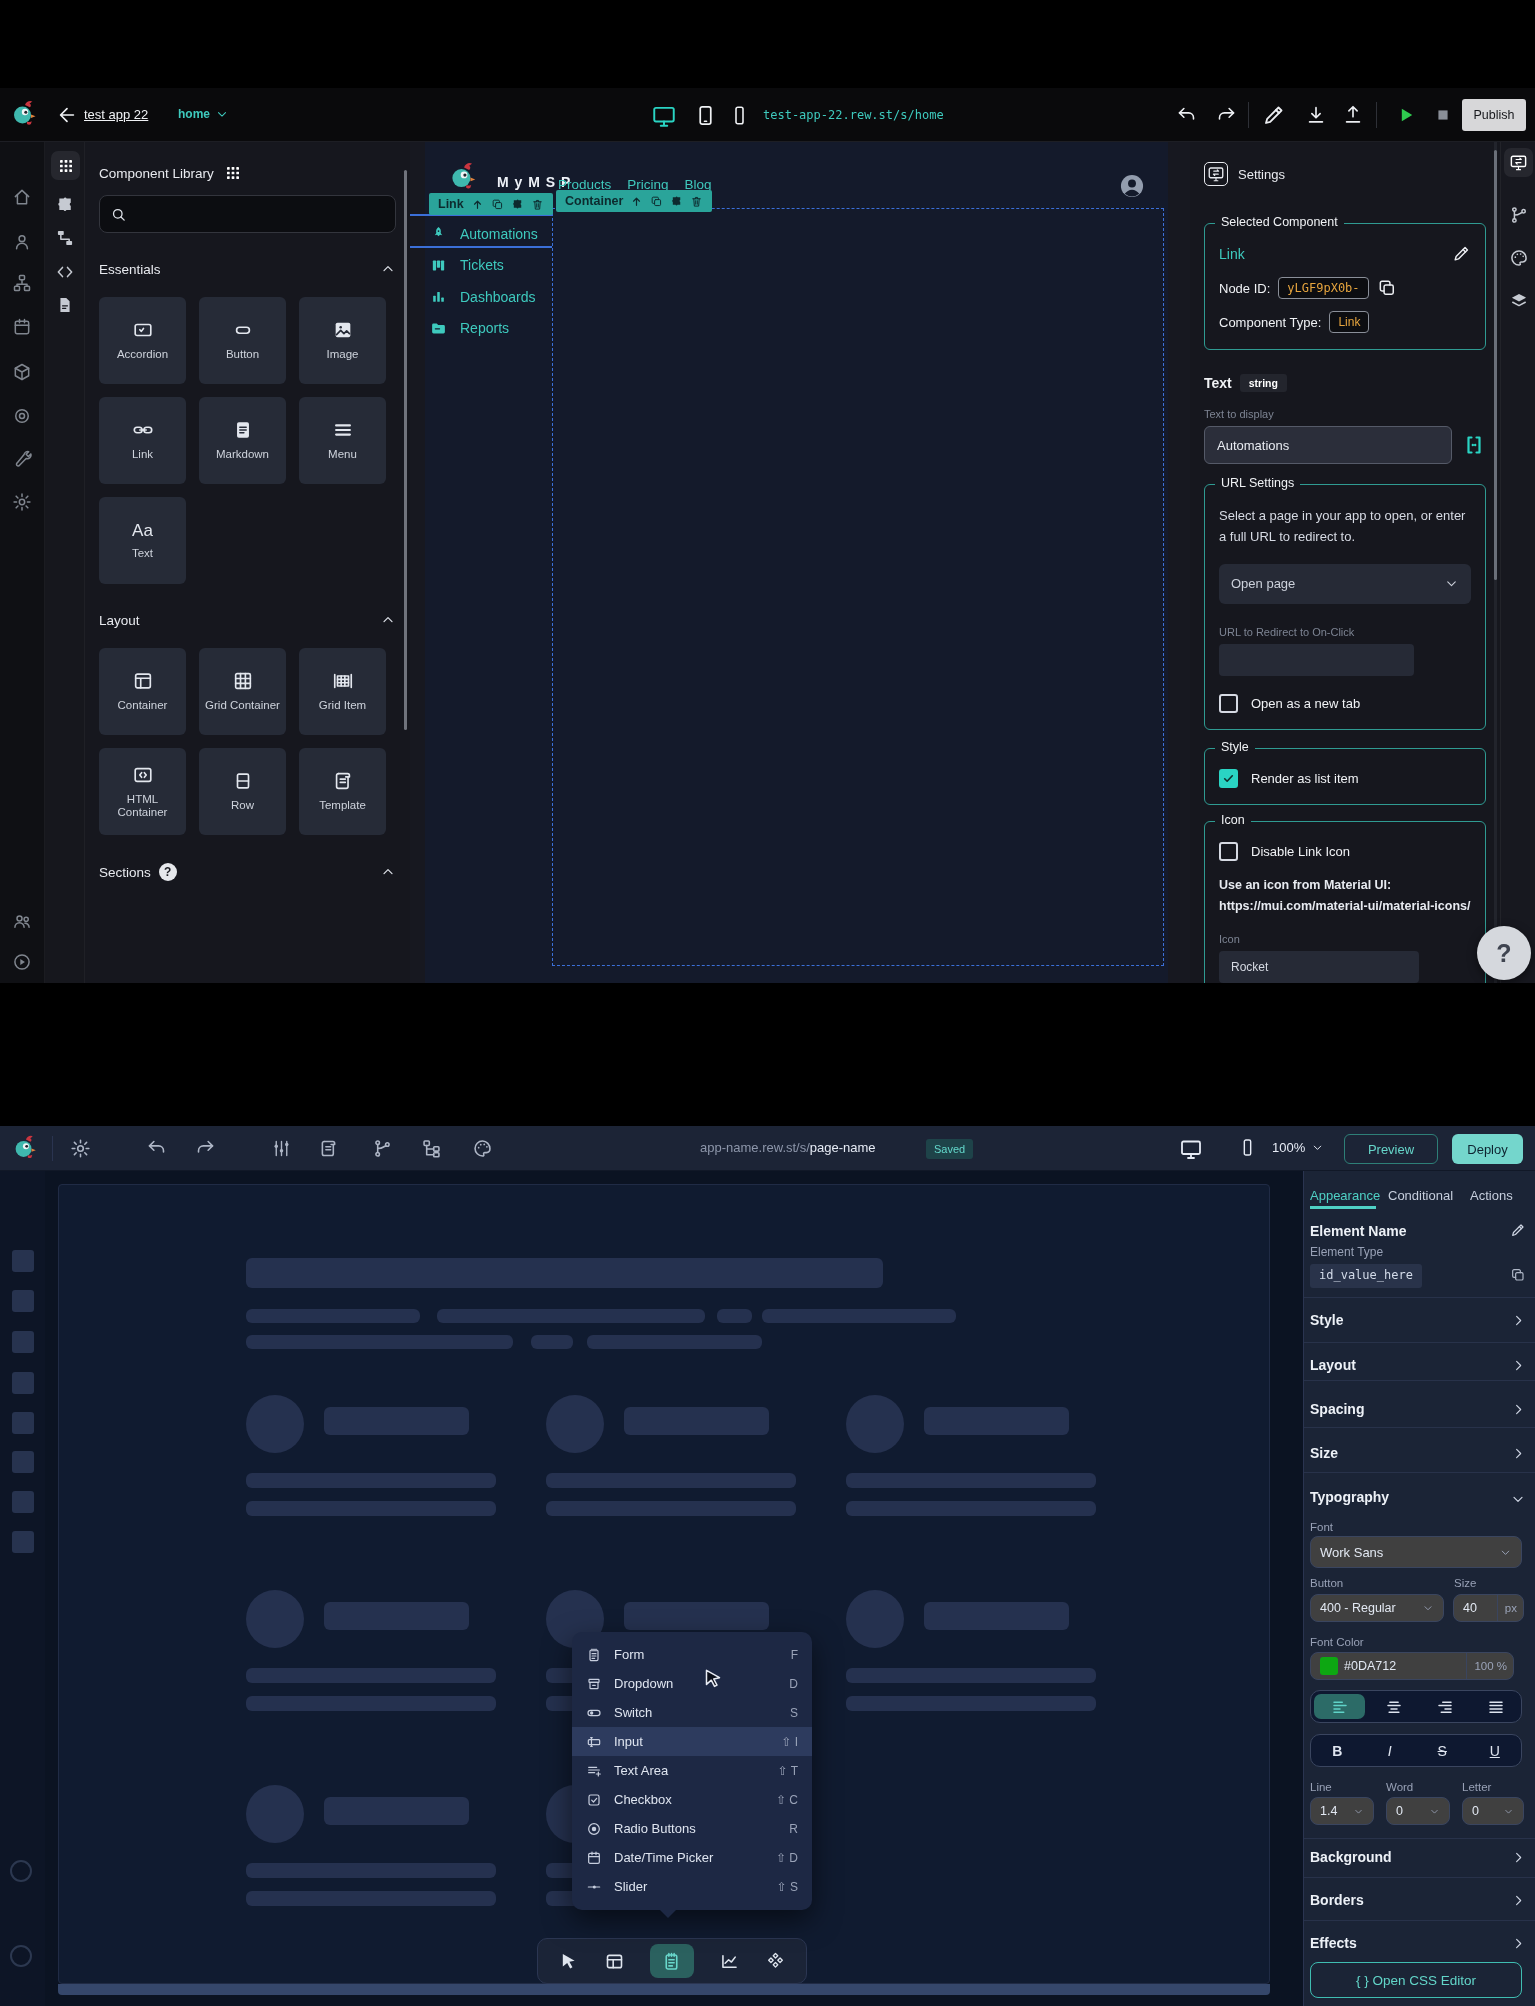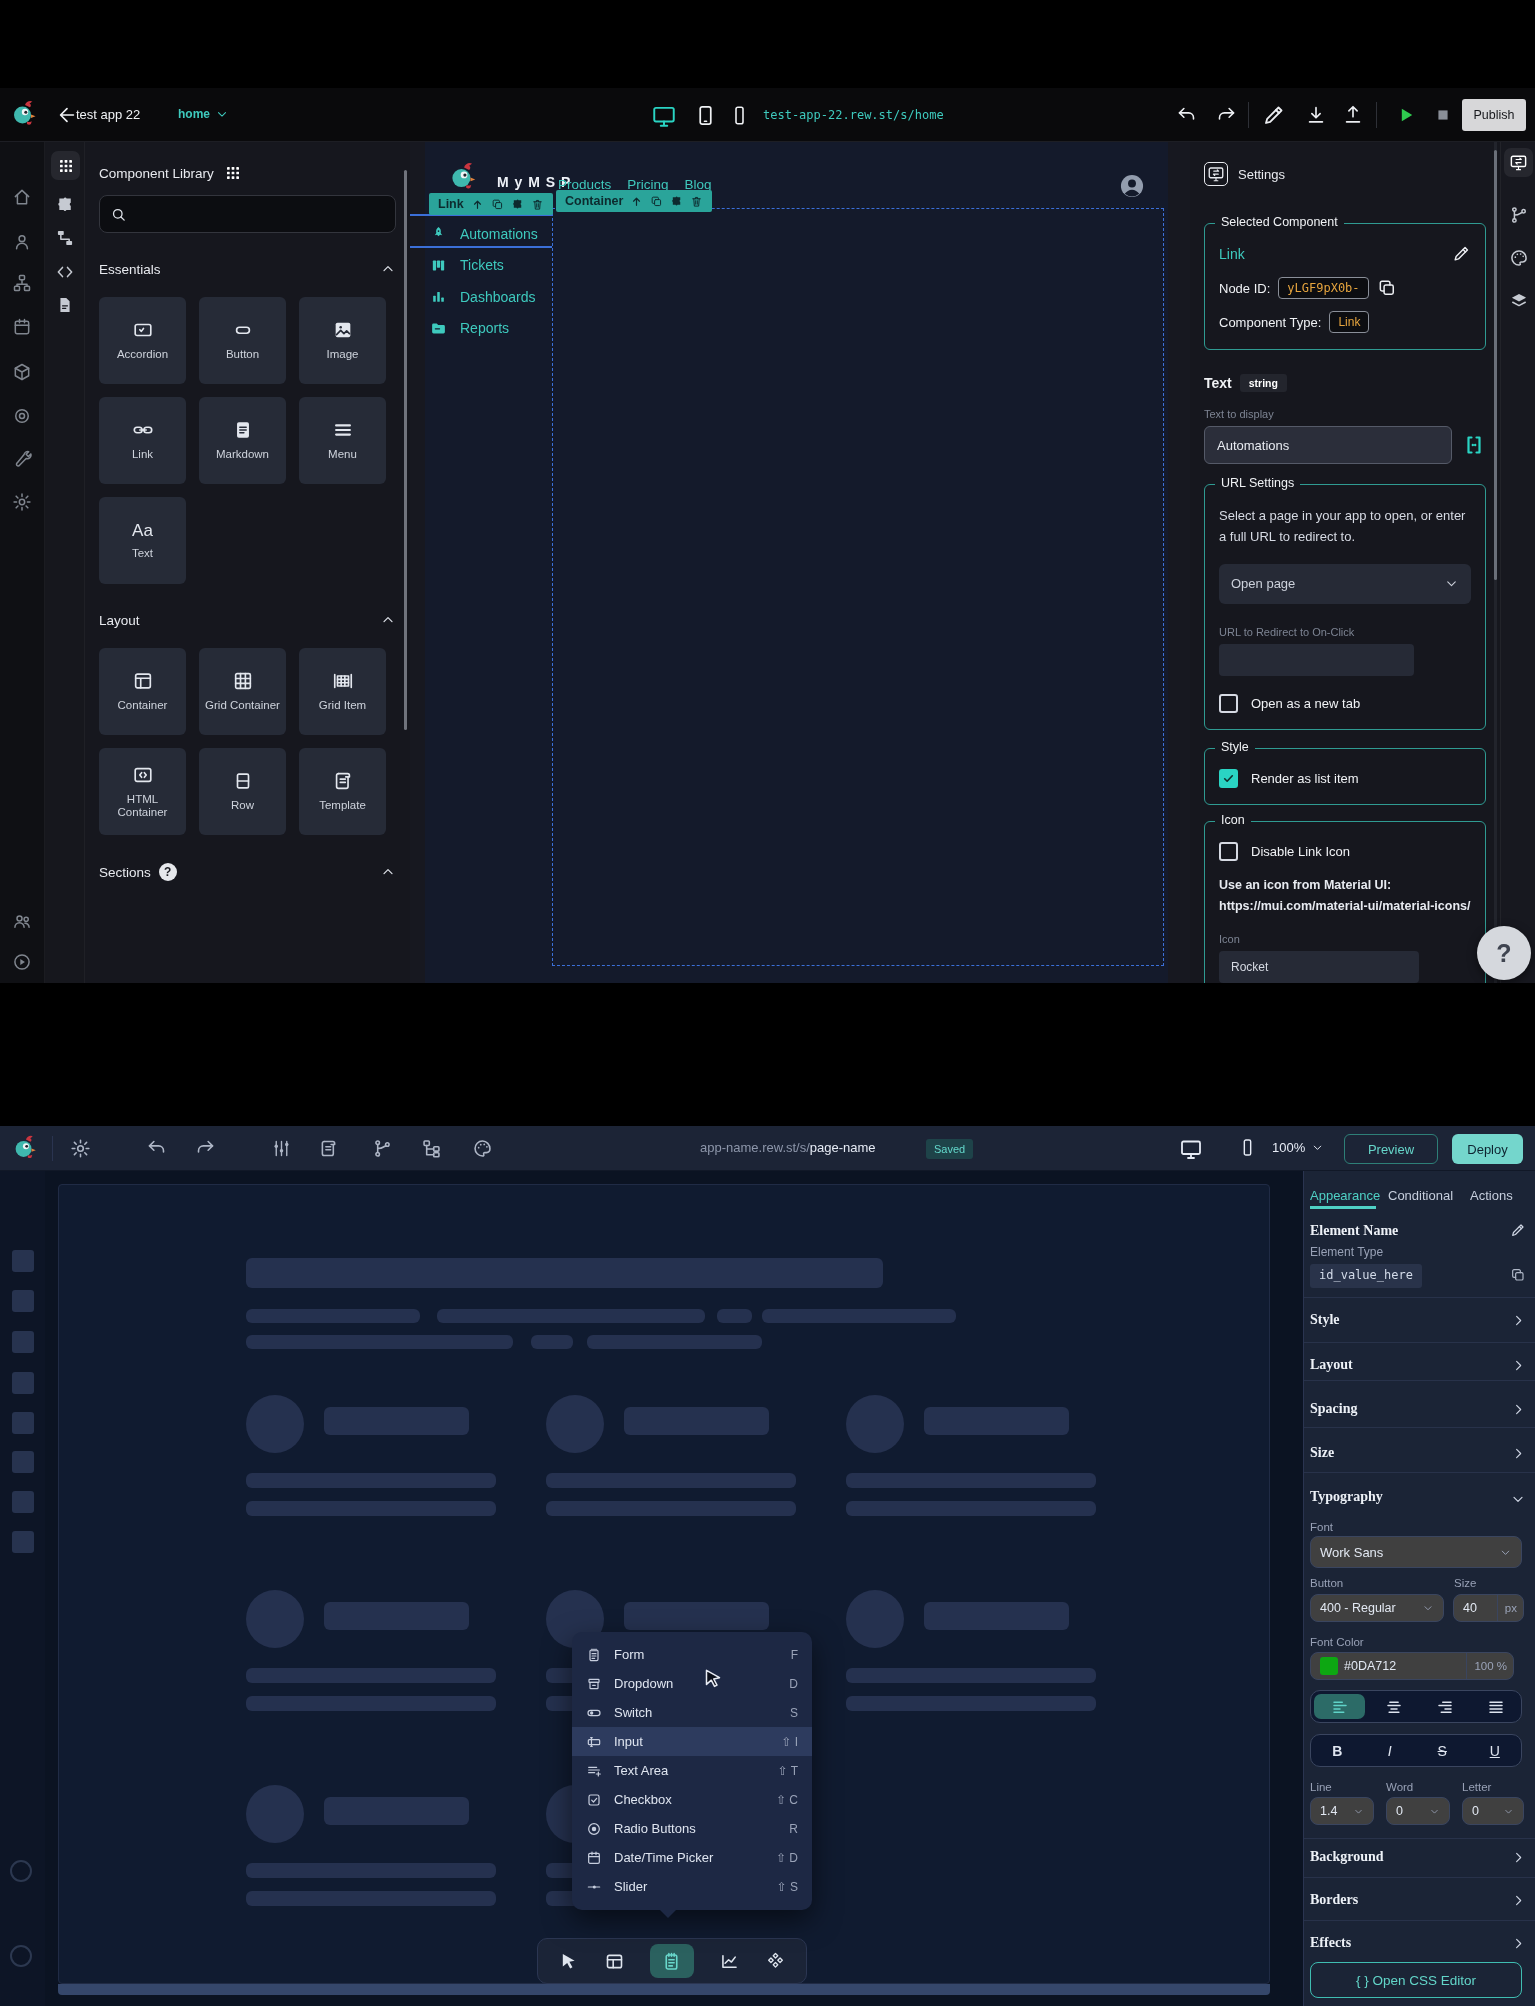--- a/index.html
+++ b/index.html
@@ -6,21 +6,21 @@
   *{box-sizing:border-box;font-family:"Liberation Sans",sans-serif;}
   #stage{position:relative;width:1535px;height:2006px;background:#000;overflow:hidden;}
   .abs{position:absolute;}
   .ic{position:absolute;display:block;}
   .ic svg,.ici svg{width:100%;height:100%;display:block;}
   .ici{display:inline-flex;flex:none;}
   .mono{font-family:"DejaVu Sans Mono",monospace;}
   
   .top-app{position:absolute;left:0;top:88px;width:1535px;height:895px;background:#16171e;}
   .tb{position:absolute;left:0;top:0;width:1535px;height:54px;background:#0a0a0c;border-bottom:1px solid #1d1e24;z-index:5;}
-  .tb-title{position:absolute;left:76px;top:19px;font-size:13px;color:#f0f2f5;}
+  .tb-title{position:absolute;left:84px;top:19px;font-size:13px;color:#f0f2f5;text-decoration:underline;}
   .tb-home{position:absolute;left:178px;top:19px;font-size:12px;font-weight:bold;color:#3ecabe;display:flex;gap:5px;align-items:center;}
   .tb-url{position:absolute;left:763px;top:20px;font-size:12px;color:#3ecabe;}
   .publish{position:absolute;left:1462px;top:11px;width:64px;height:32px;background:#d7d7d9;color:#17181c;font-size:12.5px;border:none;border-radius:3px;}
   .vdiv{position:absolute;top:14px;width:1px;height:26px;background:#2e3037;}
   .rail1{position:absolute;left:0;top:54px;width:45px;height:841px;background:#0f1014;border-right:1px solid #1b1c21;}
   .rail2{position:absolute;left:45px;top:54px;width:40px;height:841px;background:#16171d;border-right:1px solid #1f2026;}
   .chip{position:absolute;left:6px;top:9px;width:29px;height:29px;background:#26272e;border-radius:7px;display:flex;align-items:center;justify-content:center;}
   .lib{position:absolute;left:85px;top:54px;width:325px;height:841px;background:#16171e;padding:0 14px;overflow:hidden;}
   .lib-title{margin-top:22px;display:flex;align-items:center;gap:10px;font-size:13.5px;color:#e8eaef;}
   .searchbox{margin-top:13px;height:38px;background:#0c0d11;border:1px solid #33353d;border-radius:8px;display:flex;align-items:center;padding:0 10px;gap:8px;}
@@ -87,21 +87,21 @@
   .mi.on{background:#2d3b5e;}
   .mptr{position:absolute;left:613px;top:737px;width:0;height:0;border-left:10px solid transparent;border-right:10px solid transparent;border-top:10px solid #1d2844;z-index:8;}
   .toolbar{position:absolute;left:492px;top:767px;width:270px;height:46px;background:#1b2437;border:1px solid #2b3652;border-radius:10px;display:flex;align-items:center;justify-content:space-around;padding:0 8px;z-index:7;}
   .toolbar .ici{width:21px;height:21px;color:#dfe5ee;}
   .tchip{width:44px;height:34px;background:#2b615f;border-radius:8px;display:flex;align-items:center;justify-content:center;}
   .tchip .ici{color:#69d8cc;}
   .insp{position:absolute;left:1303px;top:45px;width:232px;height:835px;background:#1b2436;border-left:1px solid #2a3450;}
   .insp .hr{position:absolute;left:0;right:0;height:1px;background:#28324a;}
   .tabl{position:absolute;font-size:13px;color:#c6cedd;}
   .tabl.on{color:#4fd1c5;font-weight:normal;}
-  .srow{position:absolute;left:6px;font-size:14px;font-weight:bold;color:#edf1f7;font-family:Liberation Serif, serif;}
+  .srow{position:absolute;left:6px;font-size:14px;font-weight:bold;color:#edf1f7;}
   .ilab{position:absolute;font-size:11.5px;color:#98a1b6;}
   .ctl{position:absolute;background:#404040;border:1px solid #3a455f;border-radius:8px;color:#e2e8f2;font-size:13px;display:flex;align-items:center;padding:0 9px;gap:6px;}
   .ctl .sp{flex:1;}
   .ctl .un{color:#9aa3b8;font-size:11.5px;border-left:1px solid #3a455f;padding-left:7px;margin-left:4px;align-self:stretch;display:flex;align-items:center;}
   .grp{position:absolute;left:6px;width:212px;height:33px;background:#0e1830;border:1px solid #3a455f;border-radius:10px;display:flex;}
   .gcell{flex:1;display:flex;align-items:center;justify-content:center;color:#dfe5f0;}
   .gcell .ici{width:18px;height:18px;}
   .gcell.on{background:#2c6b67;border-radius:7px;margin:3px;color:#5fd3c8;}
   .cssbtn{position:absolute;left:6px;top:791px;width:212px;height:36px;background:transparent;border:1px solid #3fbdb2;border-radius:8px;color:#62d5c9;font-size:13.5px;}
   .swatch{width:18px;height:18px;border-radius:3px;flex:none;}

